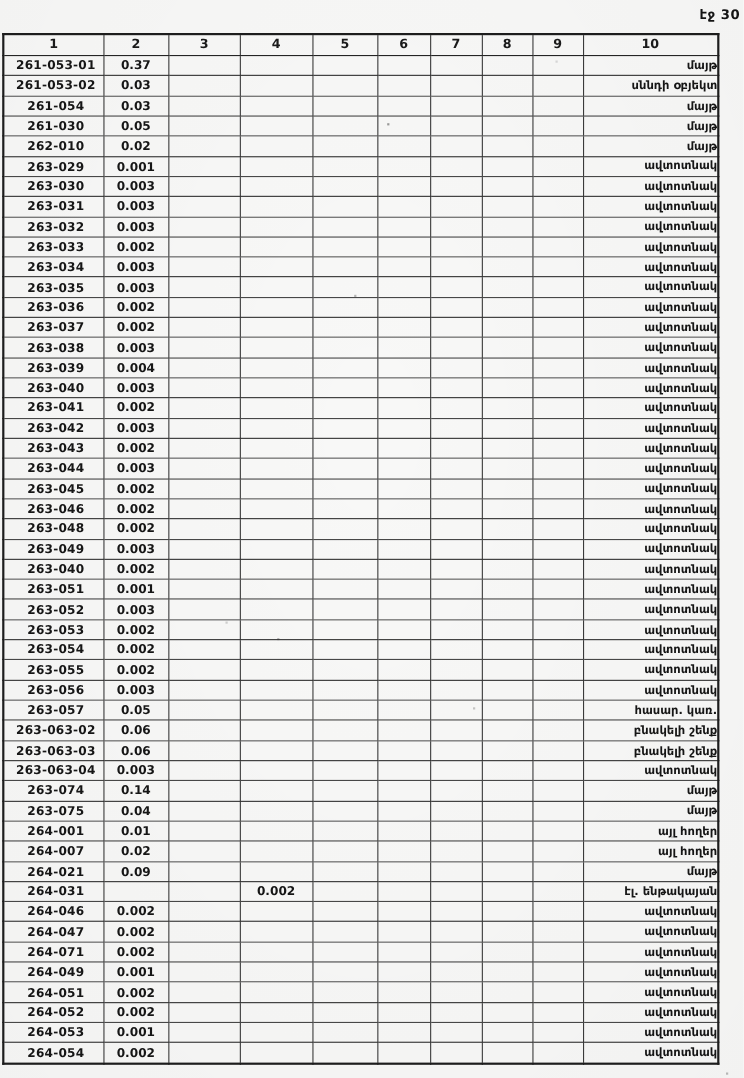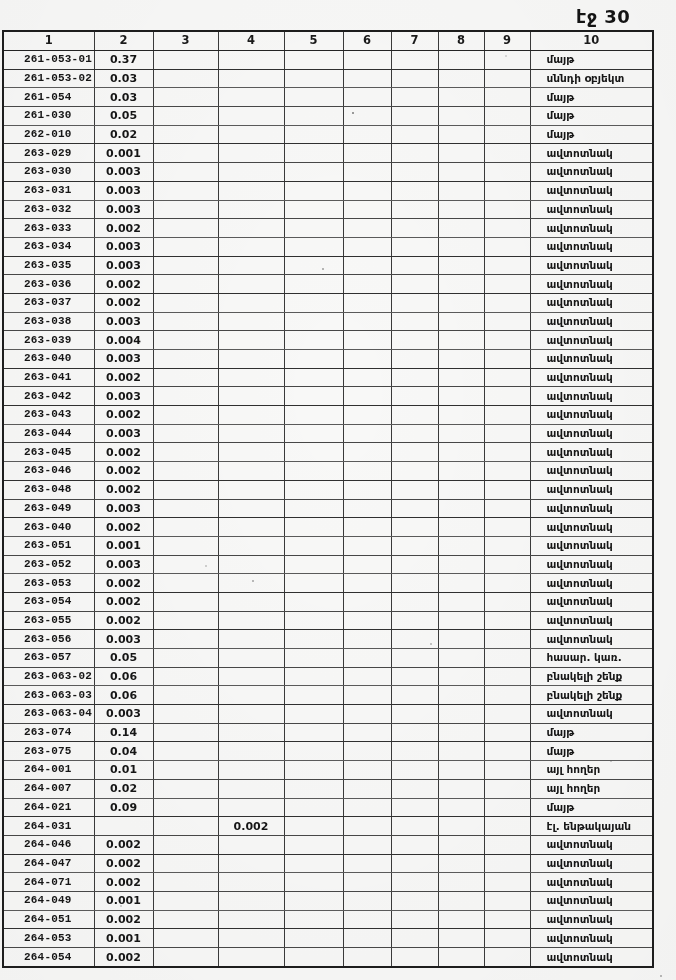--- a/index.html
+++ b/index.html
@@ -14,22 +14,22 @@
       radial-gradient(ellipse at 50% 40%, rgba(0,0,0,0.015), rgba(0,0,0,0.04)),
       #fcfcfb;
     font-family: "DejaVu Sans", "Liberation Sans", sans-serif;
     color: #161616;
     overflow: hidden;
   }
 
   .page-label {
     position: absolute;
     top: 6px;
-    left: 576px;
-    font-size: 18px;
+    left: 636px;
+    font-size: 12px;
     font-weight: bold;
     letter-spacing: 0.5px;
     color: #141414;
   }
 
   table.doc-table {
     position: absolute;
     top: 30px;
     left: 2px;
     width: 650px;
@@ -67,33 +67,32 @@
     font-size: 11.5px;
     border-bottom: 1px solid #242424;
     color: #1a1a1a;
   }
 
   tbody tr:nth-child(even) td { border-bottom-color: #5a5a5a; }
   tbody tr:nth-child(odd)  td { border-bottom-color: #303030; }
   tbody tr:nth-child(3n)   td { border-bottom-style: solid; border-bottom-color: #474747; }
 
   td.code {
-    text-align: left;
-    padding-left: 20px;
+    text-align: center;
+    padding-left: 4px;
     vertical-align: middle;
     letter-spacing: 0.2px;
-    font-family: Liberation Mono, monospace;
   }
   td.num {
     text-align: center;
     vertical-align: middle;
   }
   td.use {
-    text-align: left;
-    padding-left: 16px;
+    text-align: right;
+    padding-left: 0;
     vertical-align: middle;
     position: relative;
   }
   td.use .use-text {
     font-size: 10.5px;
   }
 
   
   .speckles {
     position: absolute;
@@ -895,20 +894,35 @@
     <td class="num"></td>
     <td class="num"></td>
     <td class="num"></td>
     <td class="num"></td>
     <td class="use">
       <span class="use-text">ավտոտնակ</span>
       
     </td>
   </tr>
 
+  <tr>
+    <td class="code">264-052</td>
+    <td class="num">0.002</td>
+    <td class="num"></td>
+    <td class="num"></td>
+    <td class="num"></td>
+    <td class="num"></td>
+    <td class="num"></td>
+    <td class="num"></td>
+    <td class="num"></td>
+    <td class="use">
+      <span class="use-text">ավտոտնակ</span>
+      
+    </td>
+  </tr>
 
   <tr>
     <td class="code">264-053</td>
     <td class="num">0.001</td>
     <td class="num"></td>
     <td class="num"></td>
     <td class="num"></td>
     <td class="num"></td>
     <td class="num"></td>
     <td class="num"></td>

